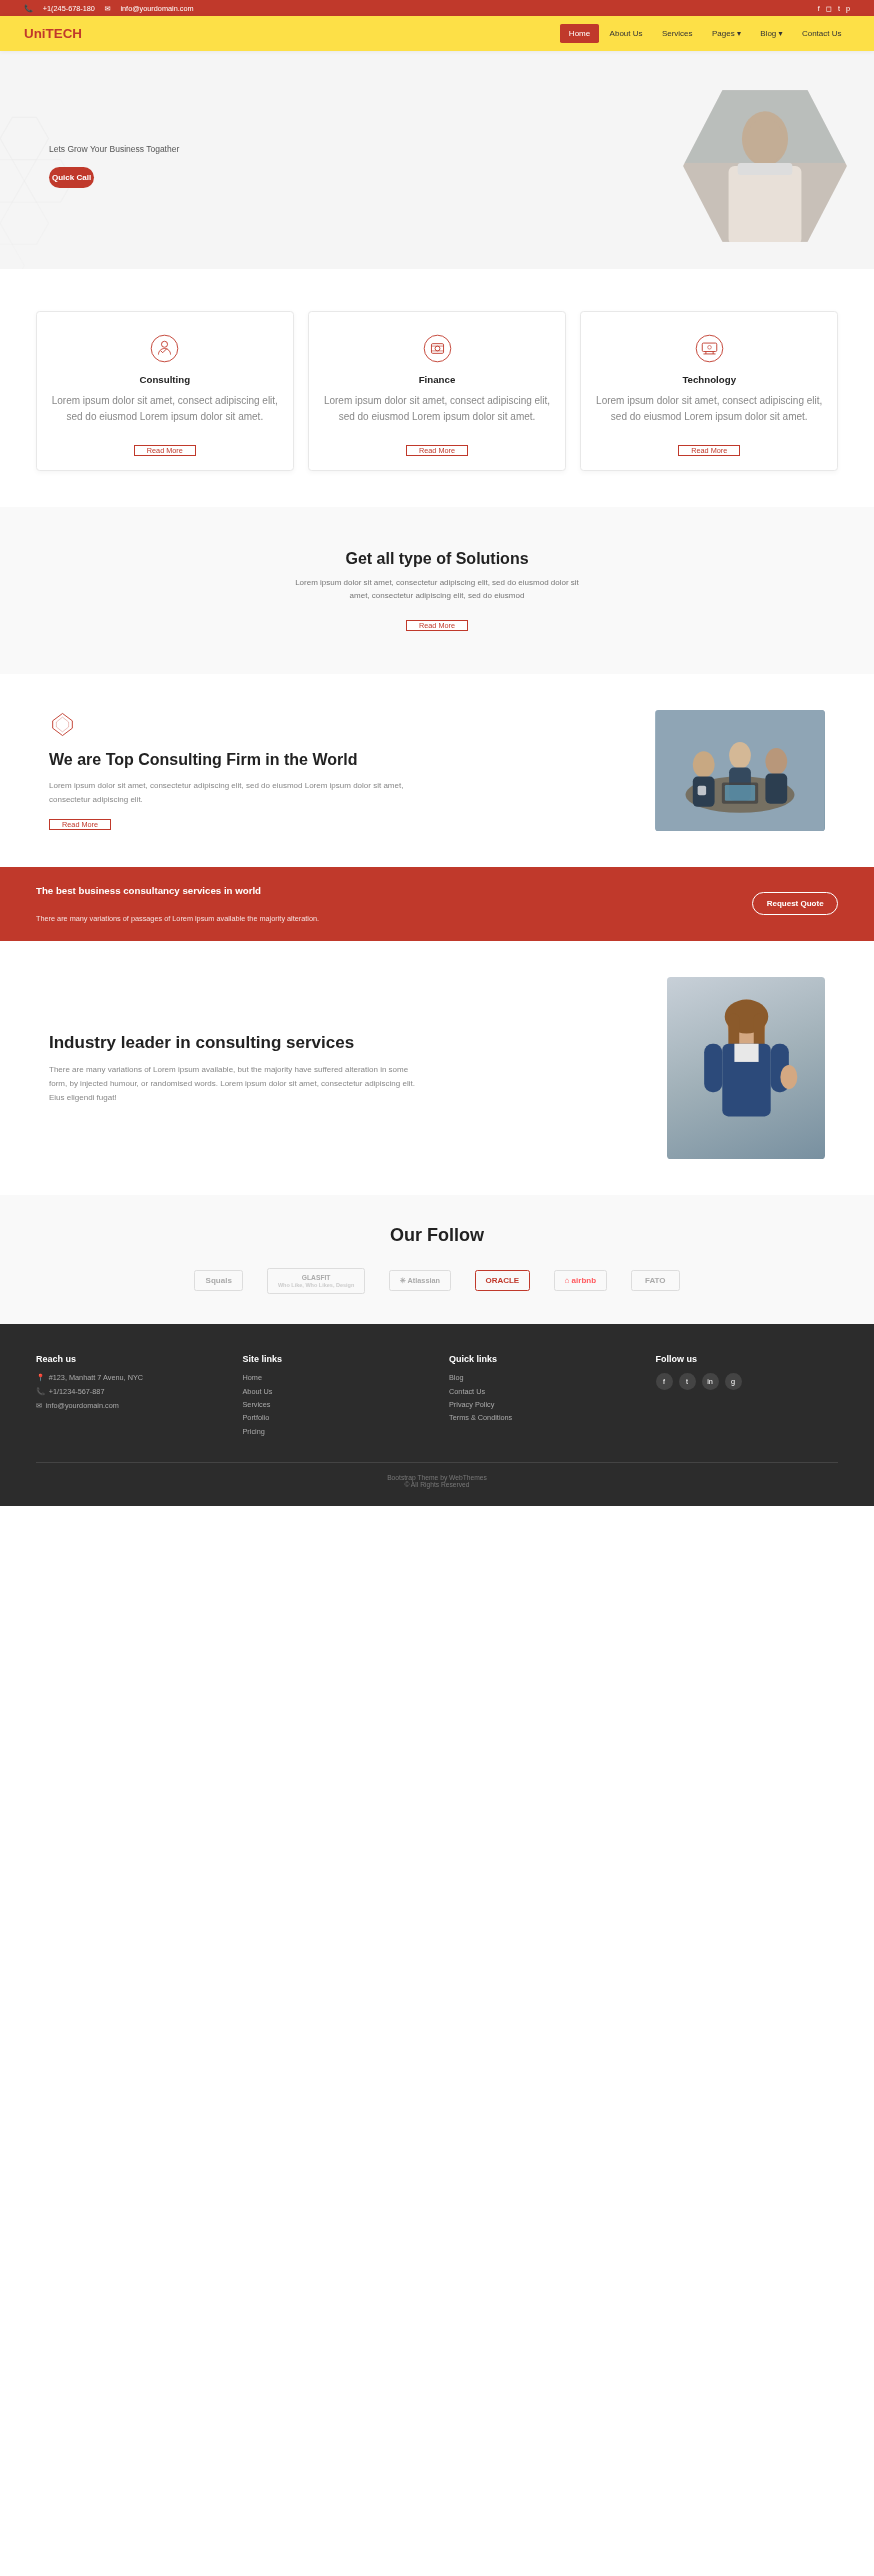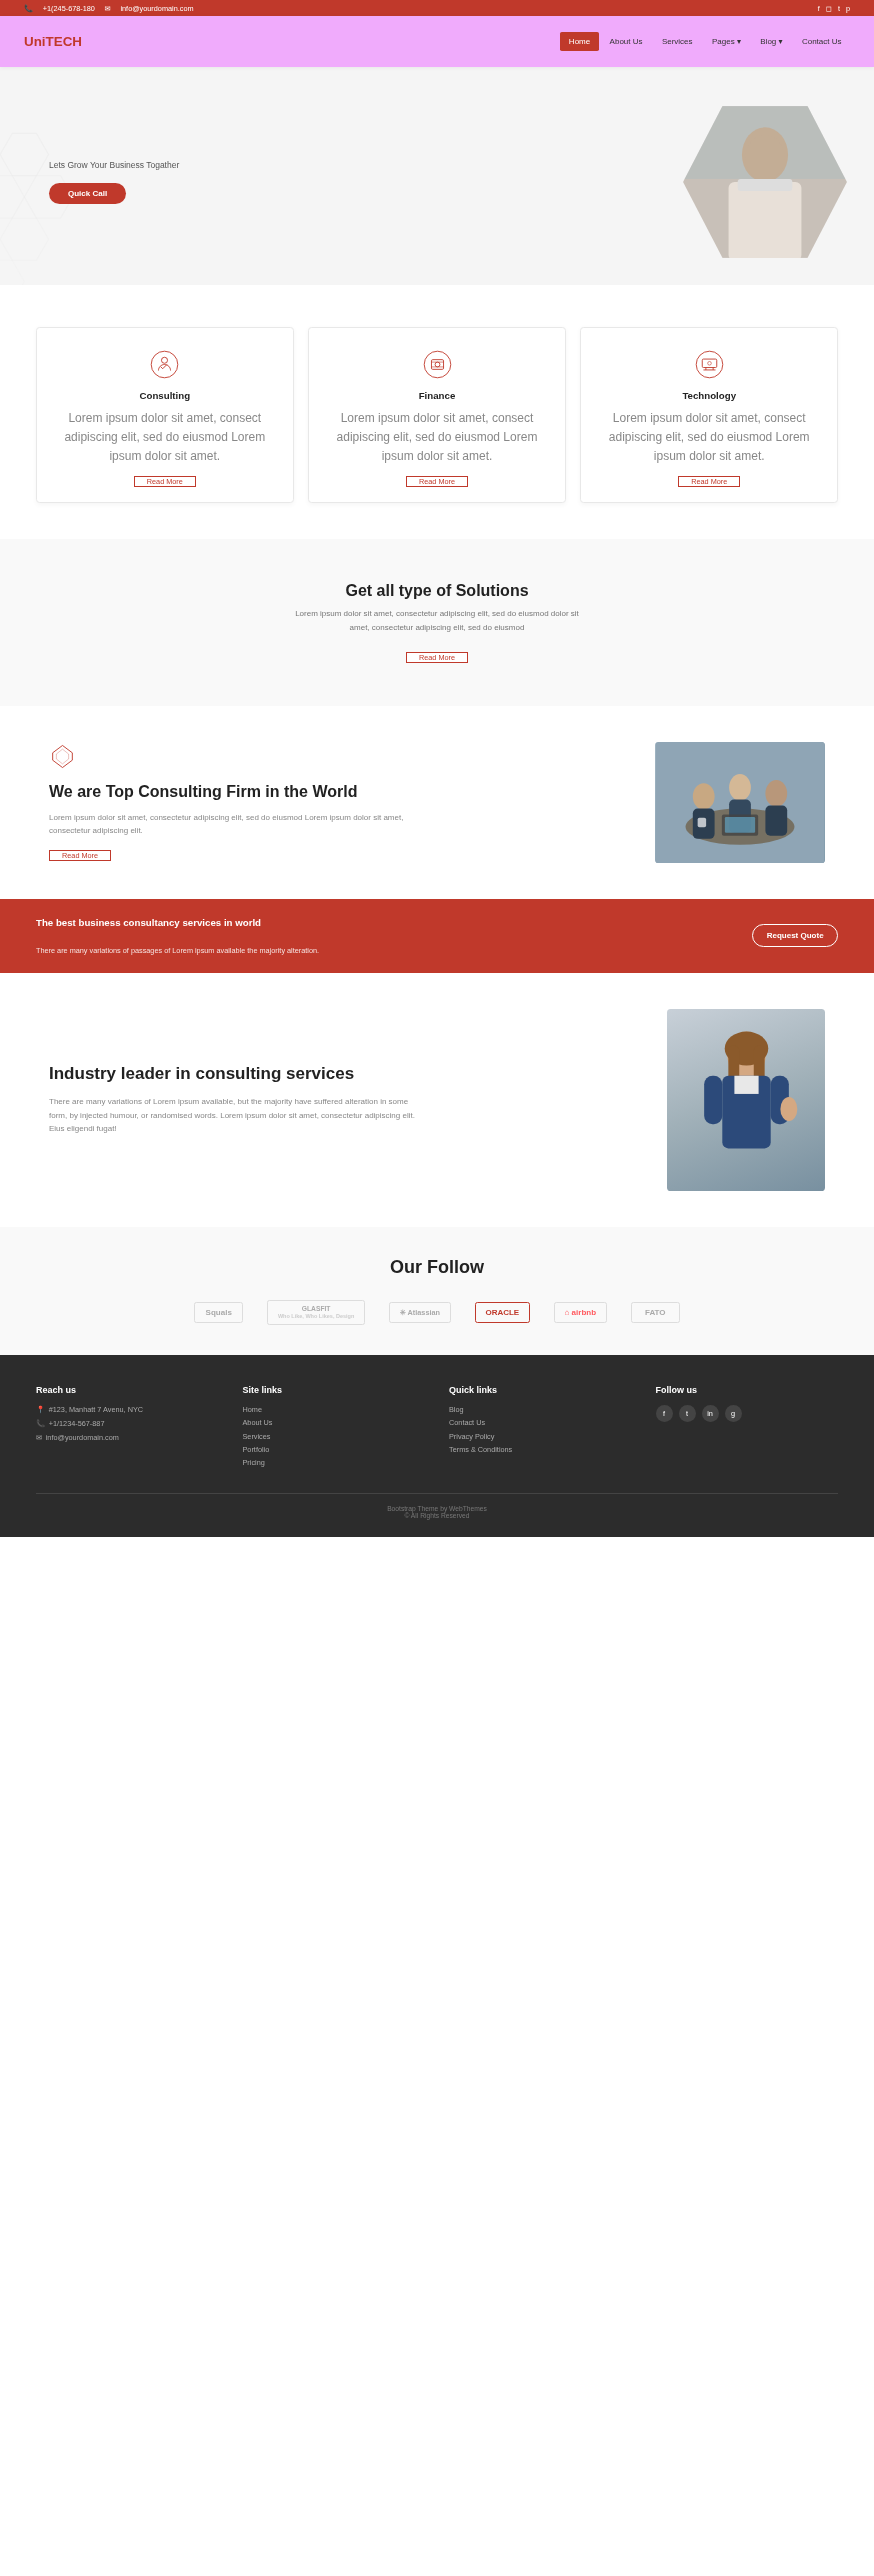--- a/index.html
+++ b/index.html
@@ -15,22 +15,22 @@
       align-items: center;
       font-size: 7.3px;
     }
     .top-bar-left { display: flex; gap: 9.7px; align-items: center; }
     .top-bar-right { display: flex; gap: 6px; align-items: center; }
 
     
     .navbar {
       display: flex;
       align-items: center;
-      padding: 16px 24px;
-      background: #f0abfc;
+      padding: 8px 24px;
+      background: #fde047;
       box-shadow: 0 1.2px 4.9px rgba(0,0,0,0.07);
       position: relative;
       z-index: 10;
     }
     .logo { font-size: 13.4px; font-weight: 700; color: #333; margin-right: auto; }
     .logo span { color: #c0392b; }
     .nav-links { display: flex; gap: 2.4px; align-items: center; }
     .nav-item {
       padding: 4.9px 8.5px;
       font-size: 8px;
@@ -65,21 +65,21 @@
     }
     .hero-subtitle {
       font-size: 8.5px;
       color: #555;
       margin-bottom: 13.4px;
     }
     .btn-primary {
       background: #c0392b;
       color: #fff;
       border: none;
-      padding: 6px 19px;
+      padding: 6px 3px;
       border-radius: 12px;
       font-size: 8px;
       cursor: pointer;
       font-weight: 600;
     }
     .hero-image {
       flex: 1;
       display: flex;
       justify-content: flex-end;
       align-items: center;
@@ -103,21 +103,21 @@
     .service-icon {
       width: 34px;
       height: 34px;
       margin: 0 auto 8.5px;
       display: flex;
       align-items: center;
       justify-content: center;
     }
     .service-icon svg { width: 29px; height: 29px; }
     .service-name { font-size: 9.7px; font-weight: 700; margin-bottom: 8px; color: #222; }
-    .service-text { font-size: 12px; color: #888; line-height: 1.6; margin-bottom: 10px; }
+    .service-text { font-size: 10px; color: #888; line-height: 1.6; margin-bottom: 20px; }
     .btn-outline {
       border: 0.6px solid #c0392b;
       color: #c0392b;
       background: #fff;
       padding: 0 12px;
       border-radius: 0;
       font-size: 7.3px;
       cursor: pointer;
     }
 

